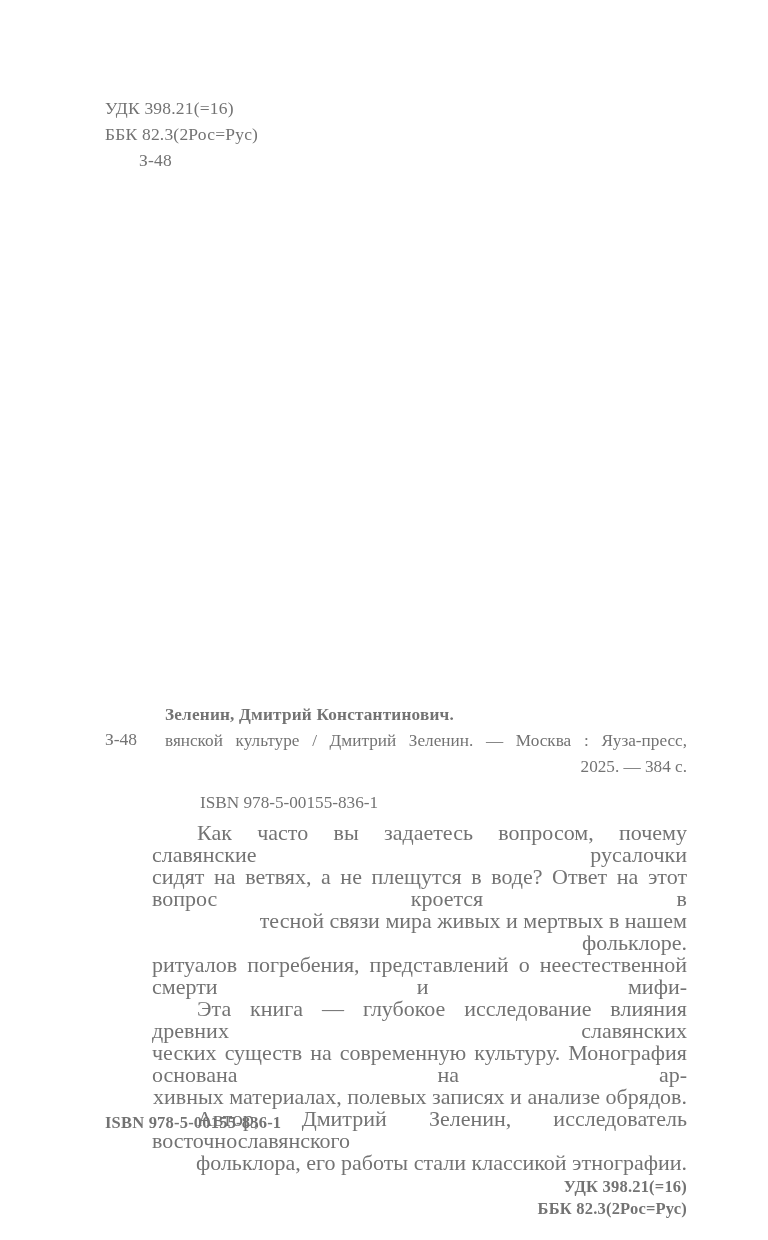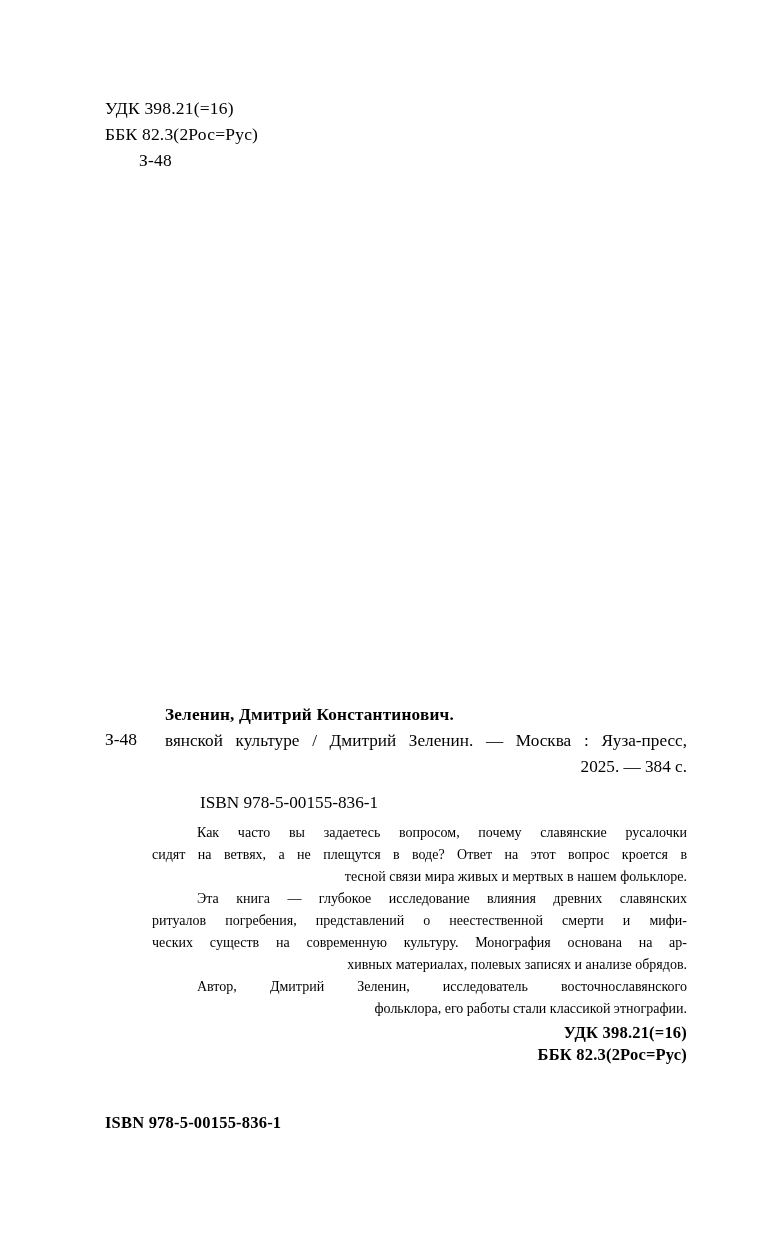--- a/index.html
+++ b/index.html
@@ -3,21 +3,21 @@
 <meta charset="utf-8">
 <style>
   html, body { margin: 0; padding: 0; background: #e8e8e8; }
   .page {
     position: relative;
     width: 768px;
     height: 1240px;
     background: #ffffff;
     overflow: hidden;
     font-family: "Liberation Serif", "DejaVu Serif", serif;
-    color: #000000;
+    color: #737373;
     -webkit-font-smoothing: antialiased;
   }
   
   .top-block {
     position: absolute;
     left: 105px;
     top: 95px;
     font-size: 17.5px;
     line-height: 26px;
     letter-spacing: 0.2px;
@@ -53,21 +53,21 @@
     margin-left: 35px;
     font-size: 17.2px;
     line-height: 26px;
   }
 
   
   .annotation {
     margin-left: -13px;
     width: 535px;
     margin-top: 6px;
-    font-size: 14px;
+    font-size: 22px;
     line-height: 22px;
   }
   .annotation .indent { text-indent: 45px; }
 
   
   .bottom-class {
     margin-top: 2px;
     width: 522px;
     text-align: right;
     font-weight: bold;
@@ -110,22 +110,22 @@
 
       <div class="isbn-mid">ISBN 978-5-00155-836-1</div>
 
       <div class="annotation">
         <div>
           <div class="jline indent">Как часто вы задаетесь вопросом, почему славянские русалочки</div>
           <div class="jline">сидят на ветвях, а не плещутся в воде? Ответ на этот вопрос кроется в</div>
           <div class="lline">тесной связи мира живых и мертвых в нашем фольклоре.</div>
         </div>
         <div>
+          <div class="jline">ритуалов погребения, представлений о неестественной смерти и мифи-</div>
           <div class="jline indent">Эта книга — глубокое исследование влияния древних славянских</div>
-          <div class="jline">ритуалов погребения, представлений о неестественной смерти и мифи-</div>
           <div class="jline">ческих существ на современную культуру. Монография основана на ар-</div>
           <div class="lline">хивных материалах, полевых записях и анализе обрядов.</div>
         </div>
         <div>
           <div class="jline indent">Автор, Дмитрий Зеленин, исследователь восточнославянского</div>
           <div class="lline">фольклора, его работы стали классикой этнографии.</div>
         </div>
       </div>
 
       <div class="bottom-class">

